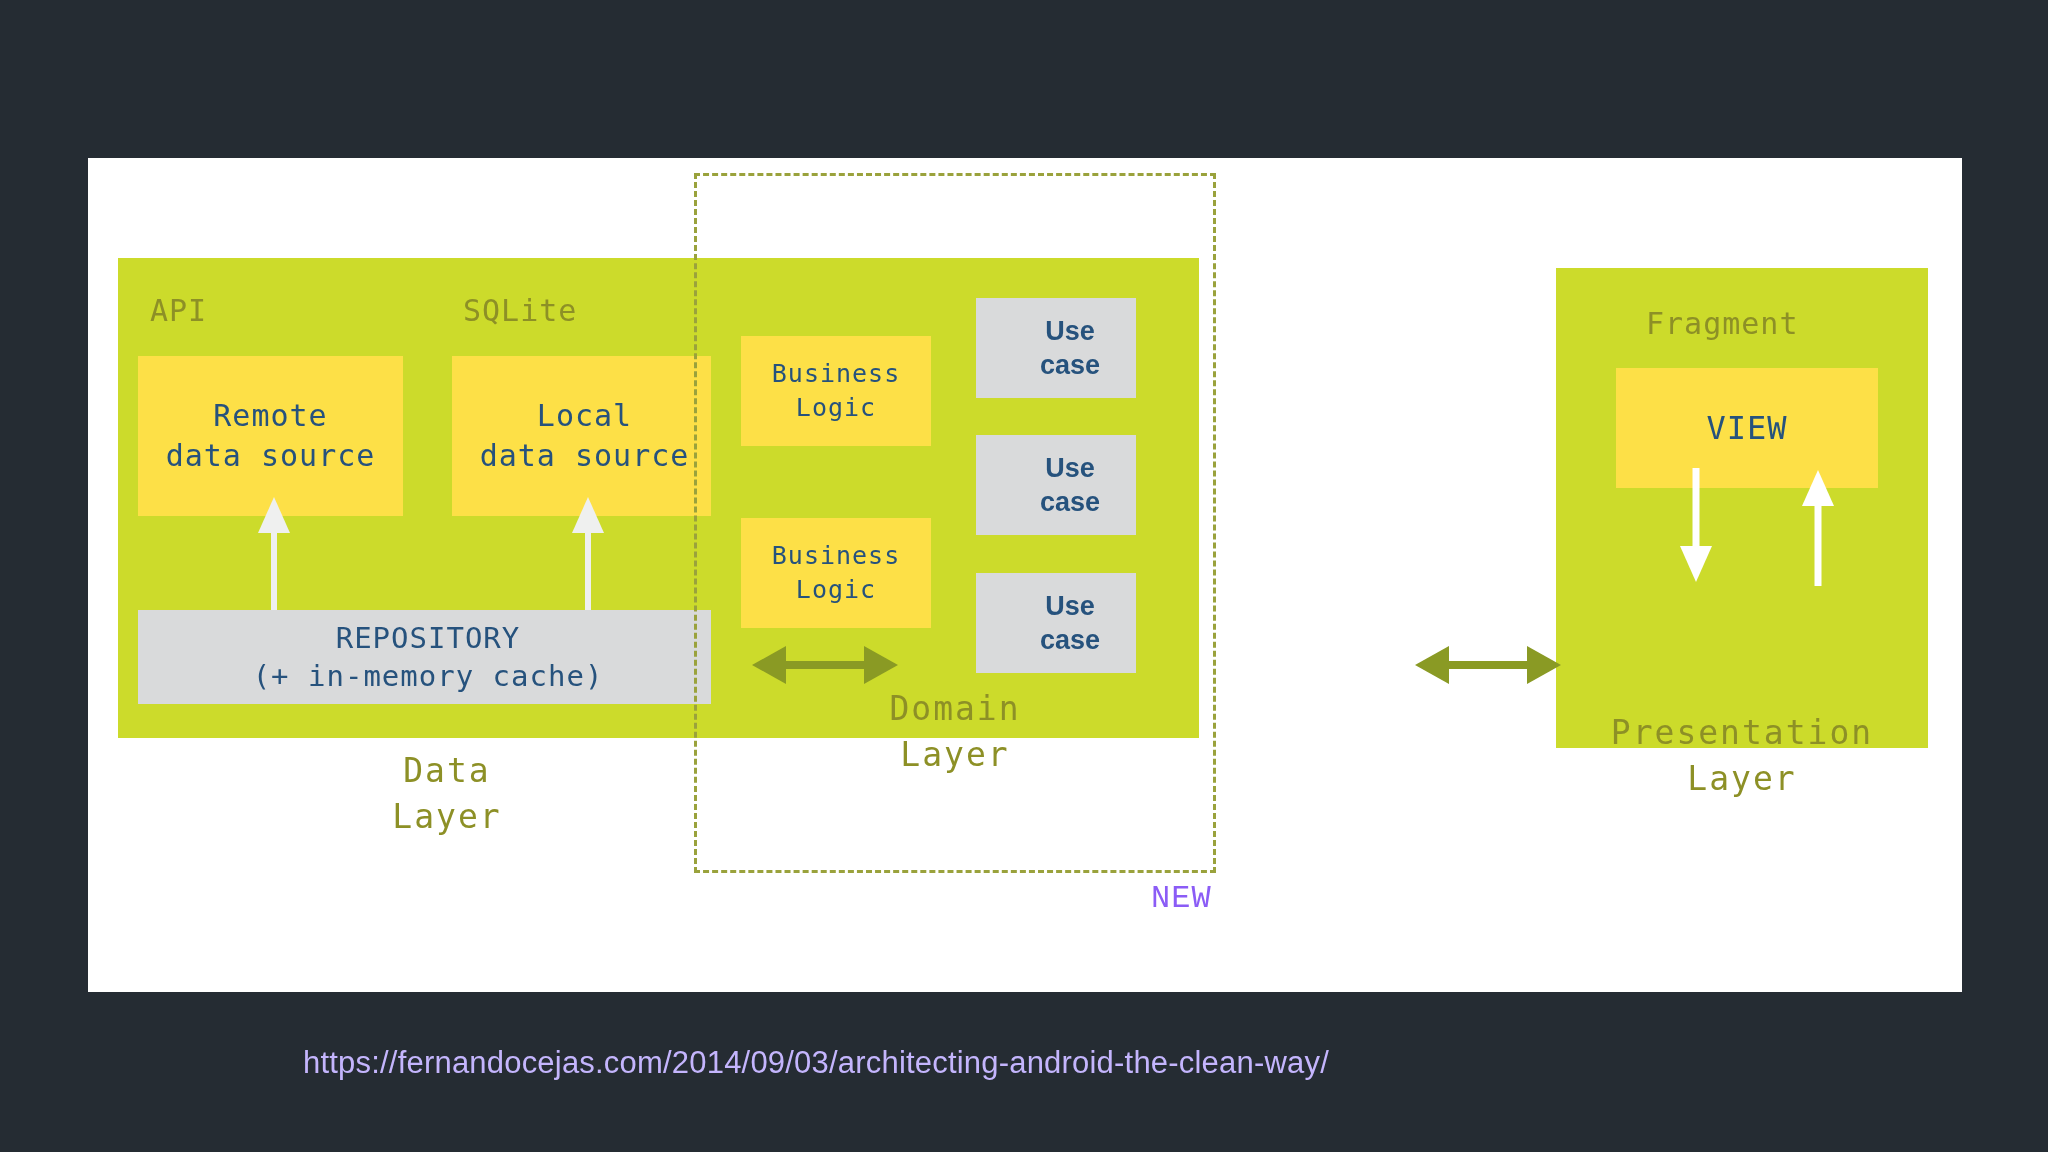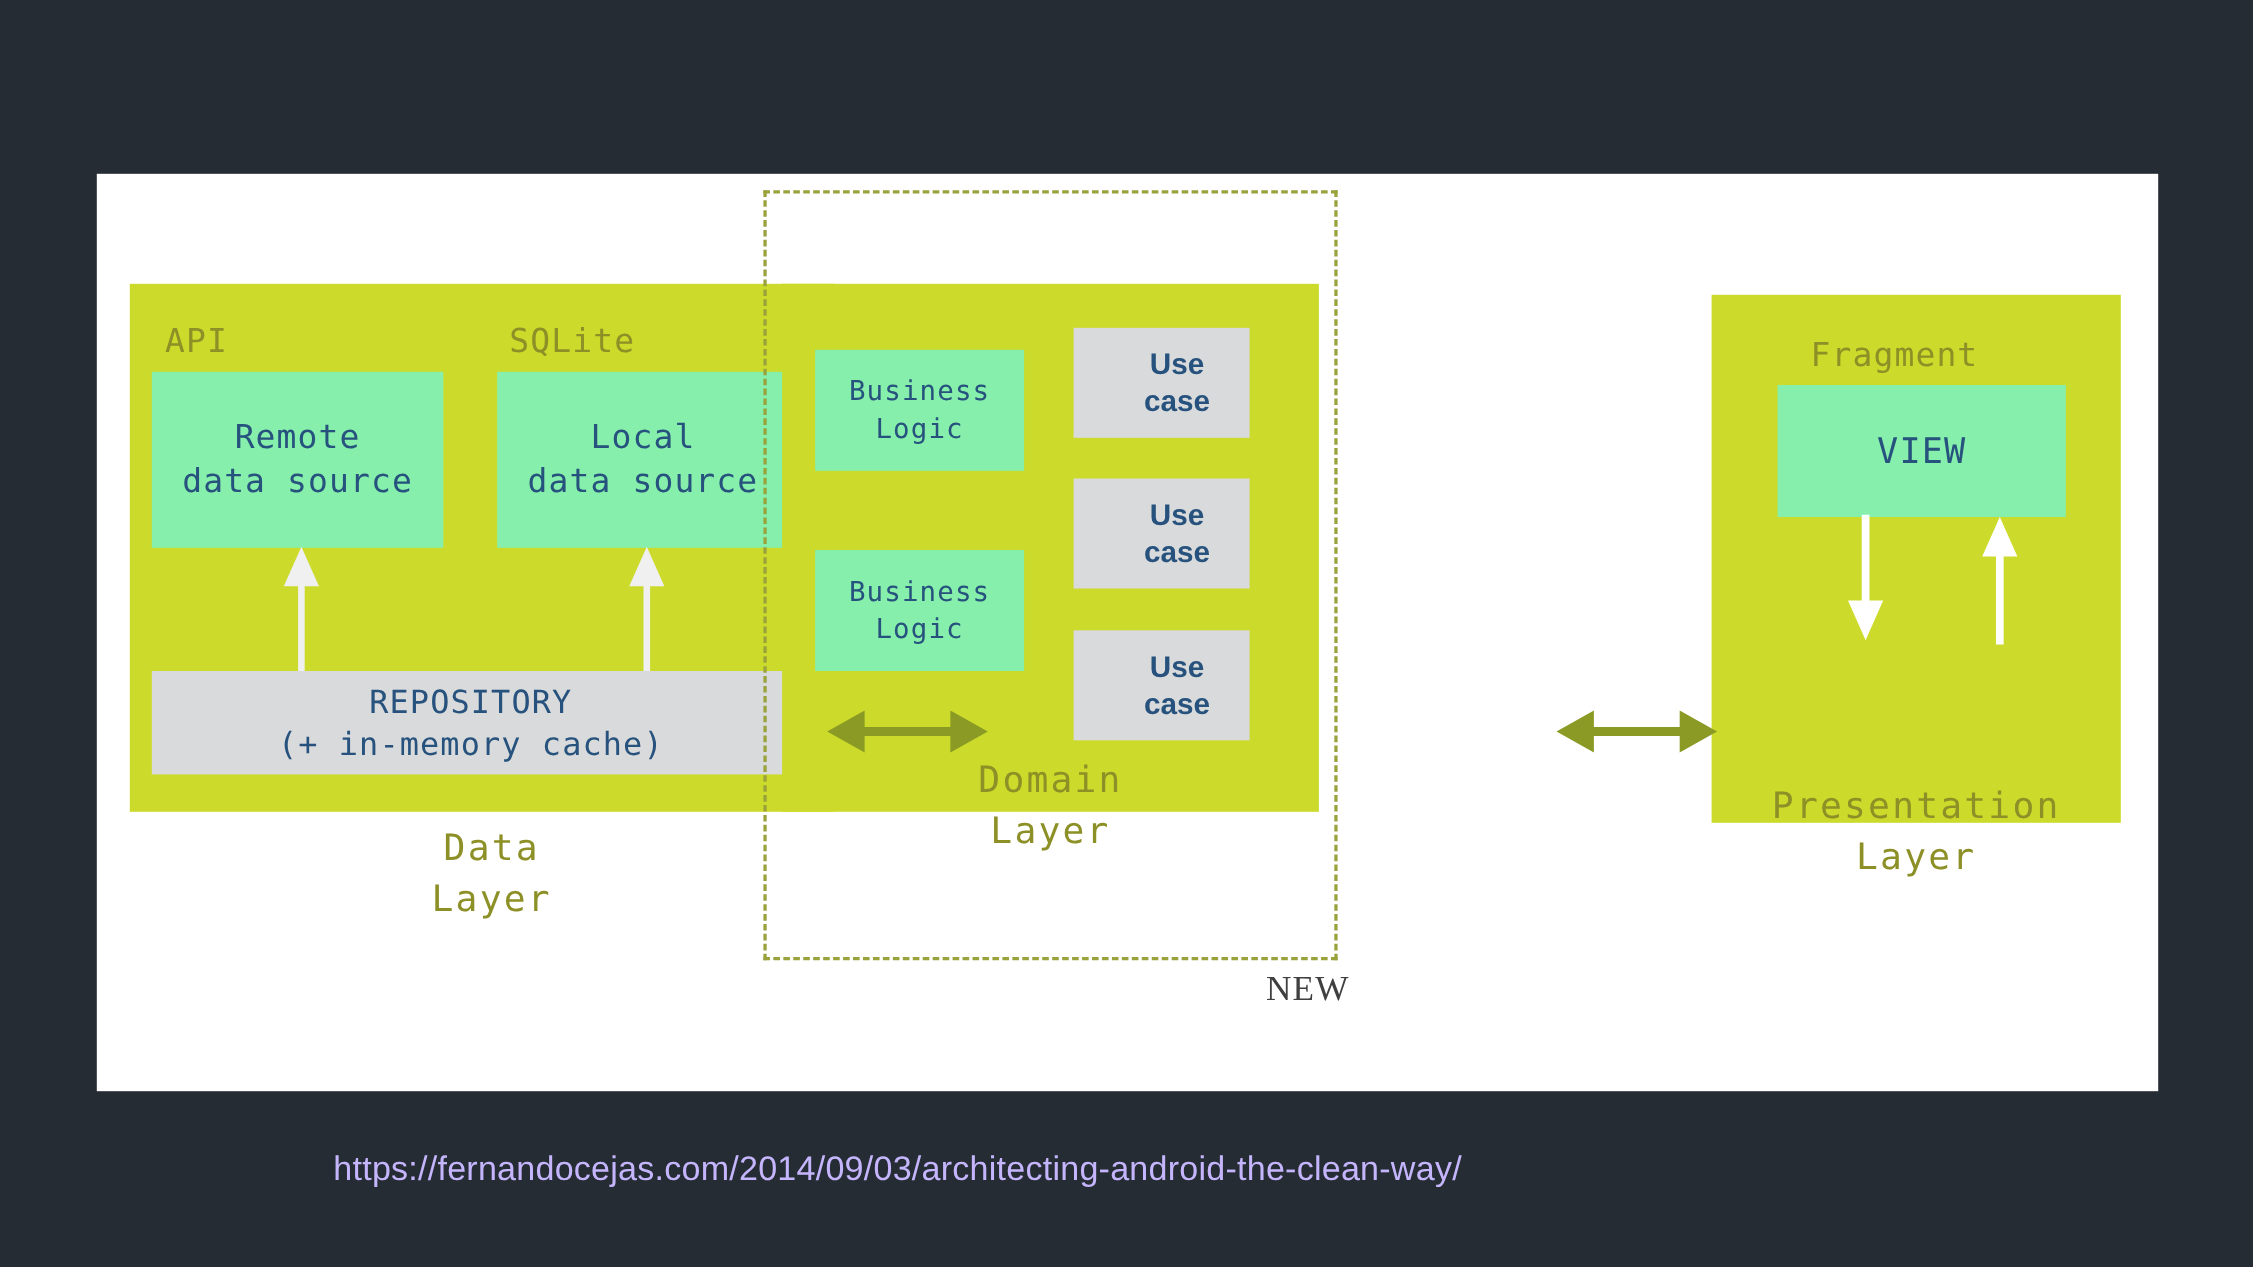--- a/index.html
+++ b/index.html
@@ -59,21 +59,21 @@
 
   
   .box {
     position: absolute;
     display: flex;
     align-items: center;
     justify-content: center;
     text-align: center;
     color: #26527d;
   }
-  .box-white { background: #86efac; }
+  .box-white { background: #fde047; margin-top: 18px; }
   .box-grey  { background: #d9dadb; }
 
   .mono {
     font-family: "DejaVu Sans Mono", monospace;
     letter-spacing: 1px;
     white-space: pre-line;
   }
   .sans {
     font-family: "Liberation Sans", sans-serif;
     white-space: pre-line;
@@ -81,24 +81,24 @@
   }
 
   
   #domain-dashed {
     position: absolute;
     border: 3px dashed #9aa23c;
     background: transparent;
   }
   #new-label {
     position: absolute;
-    font-family: Liberation Serif, serif;
+    font-family: Liberation Mono, monospace;
     font-size: 32px;
     font-weight: 400;
-    color: #404040;
+    color: #8b5cf6;
     letter-spacing: 1px;
   }
 
   
   .arrow-svg { position: absolute; overflow: visible; }
 
   
   #url-caption {
     position: absolute;
     left: 0;

